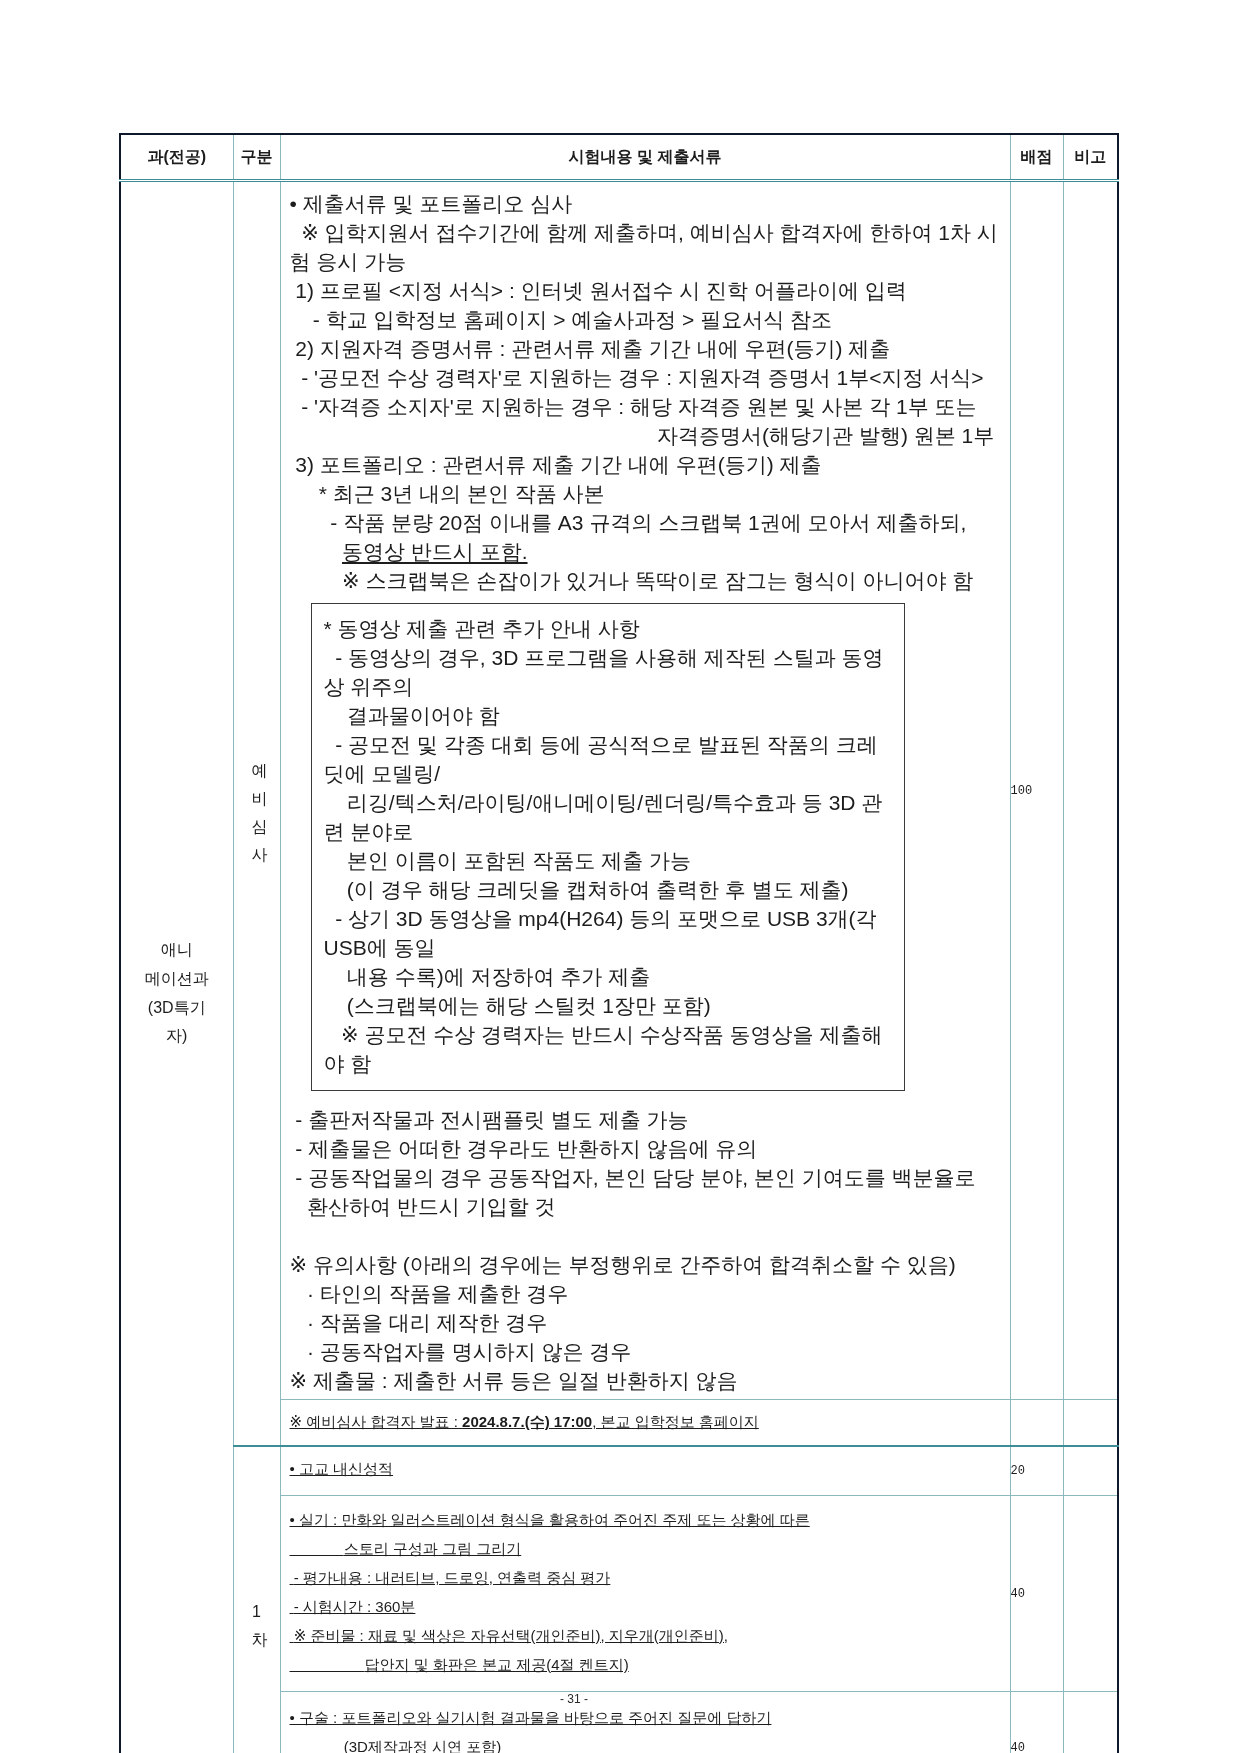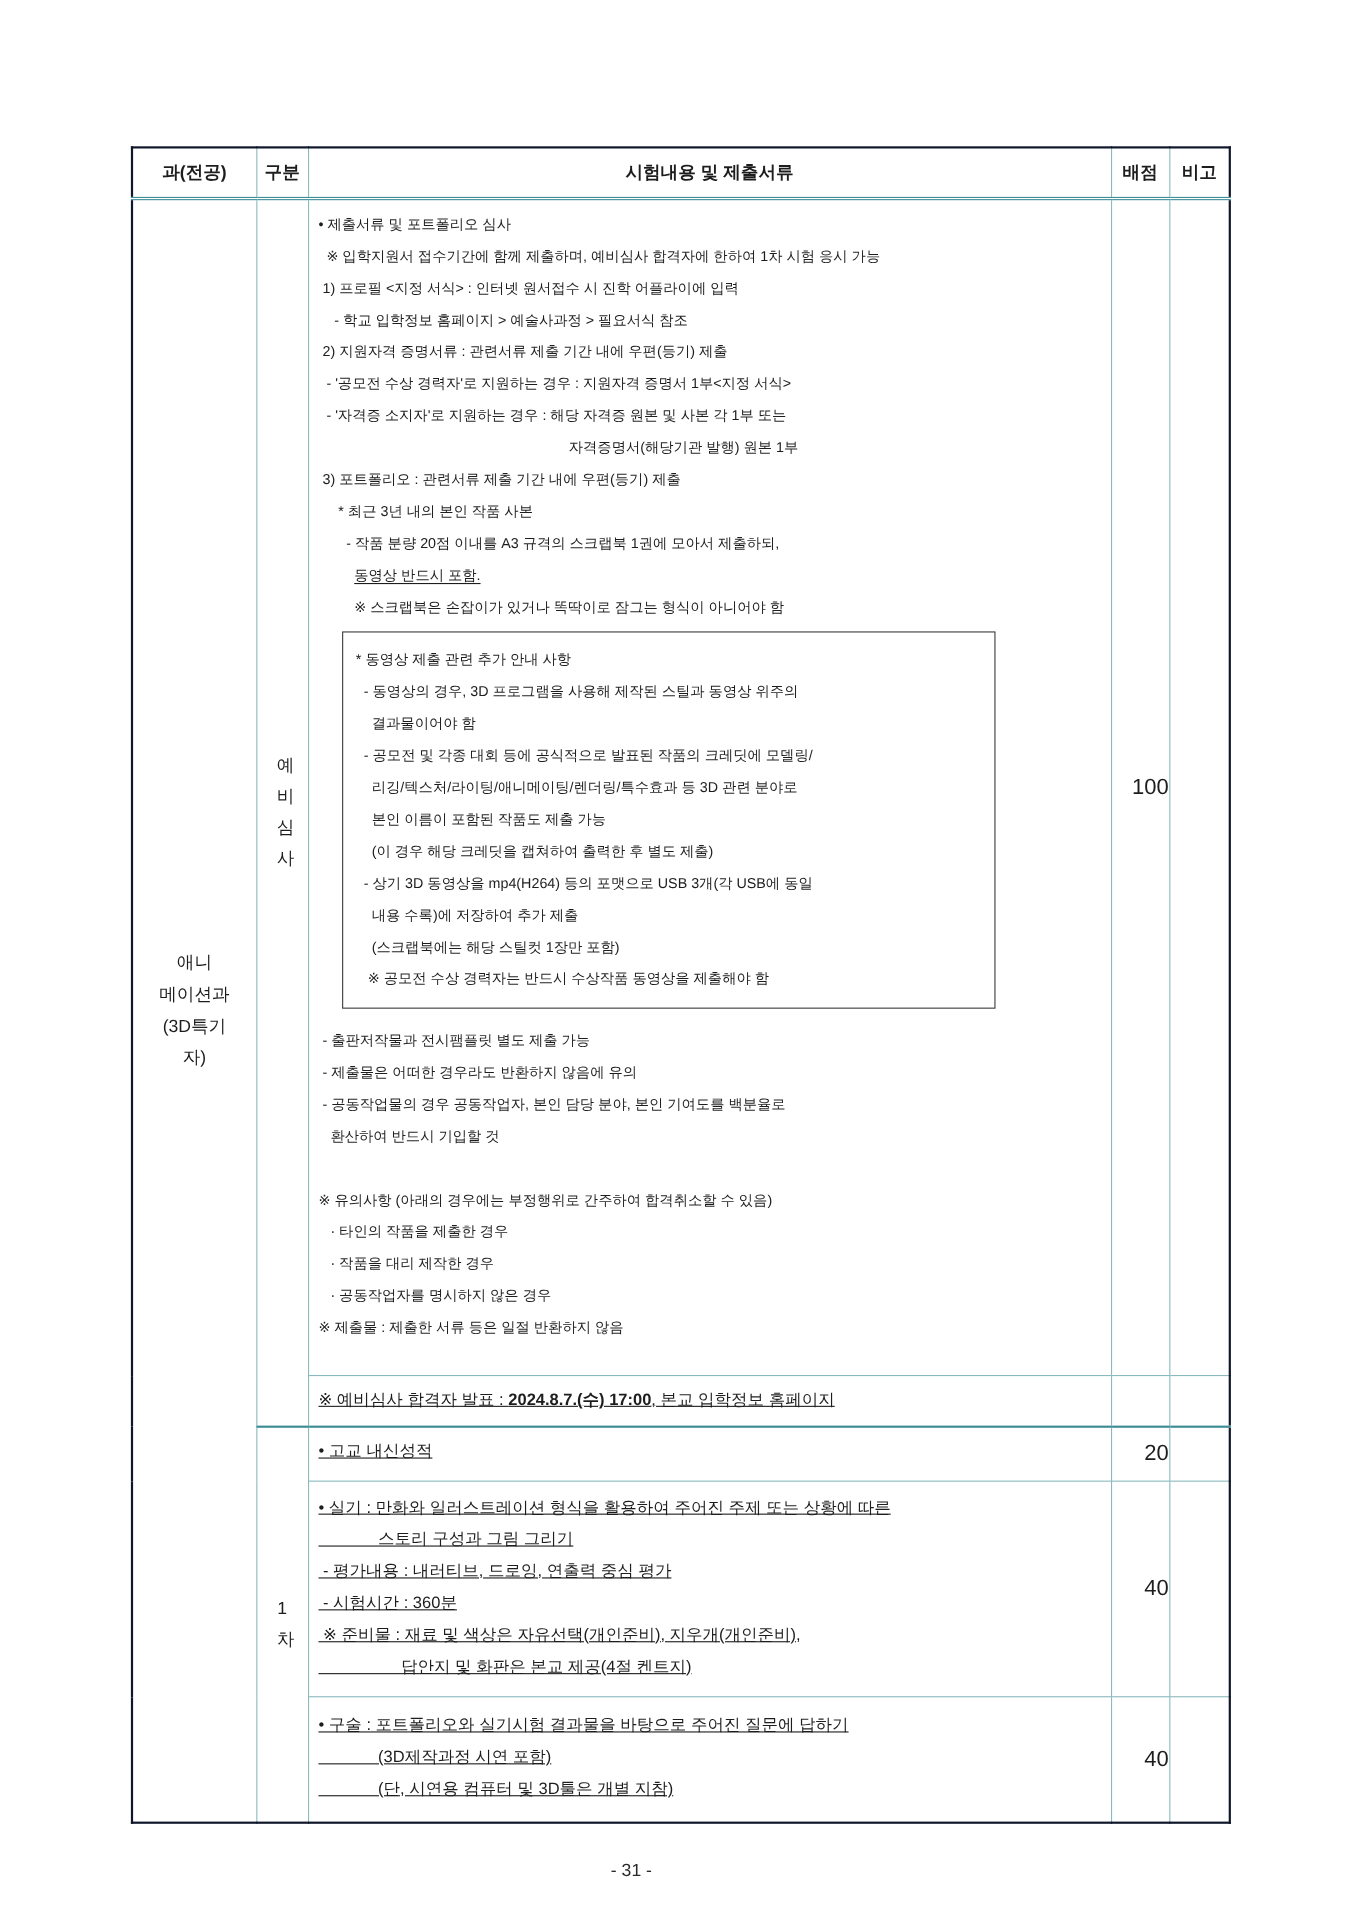--- a/index.html
+++ b/index.html
@@ -45,34 +45,35 @@
 
   td.major-cell, td.gubun-cell {
     text-align: center;
     font-size: 16px;
     line-height: 28px;
     padding: 0 18px;
   }
   td.content-cell {
     vertical-align: top;
     padding: 7px 4px 4px 9px;
-    font-size: 13px;
+    font-size: 21px;
     line-height: 29px;
   }
   td.content-mid {
     vertical-align: middle;
     padding: 0 4px 0 9px;
     font-size: 15px;
     line-height: 26px;
     text-decoration: underline;
   }
   td.score-cell {
-    text-align: right;
-    font-size: 20px;
+    text-align: left;
+    font-size: 12px;
     padding: 0;
+    font-family: Liberation Mono, monospace;
   }
   td.remark-cell { padding: 0; }
 
   .tline {
     white-space: pre-wrap;
     min-height: 29px;
   }
   .notice-box {
     border: 1px solid #3a3a3a;
     margin: 8px 2px 14px 21px;
@@ -88,21 +89,21 @@
   tr.sep-dotted > td { border-top: 1px dotted #6fa8ae; }
   tr.sep-solid  > td { border-top: 2px solid #3e8d96; }
   tr.sep-dark   > td { border-top: 1px dotted #4a4a4a; }
 
   .page-footer {
     position: absolute;
     left: 0;
     top: 1692px;
     width: 1148px;
     text-align: center;
-    font-size: 16px;
+    font-size: 12px;
     color: #2a2a2a;
   }
 </style>
 </head>
 <body>
 
 <table class="doc-table">
   <colgroup>
     <col style="width:113px">
     <col style="width:47px">

